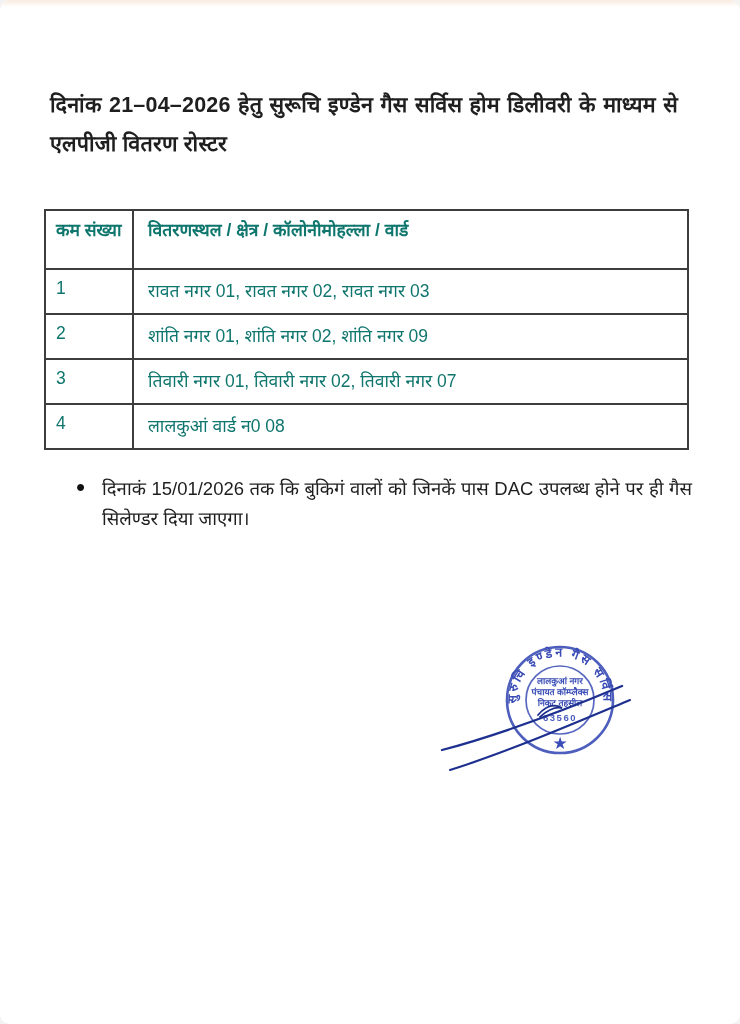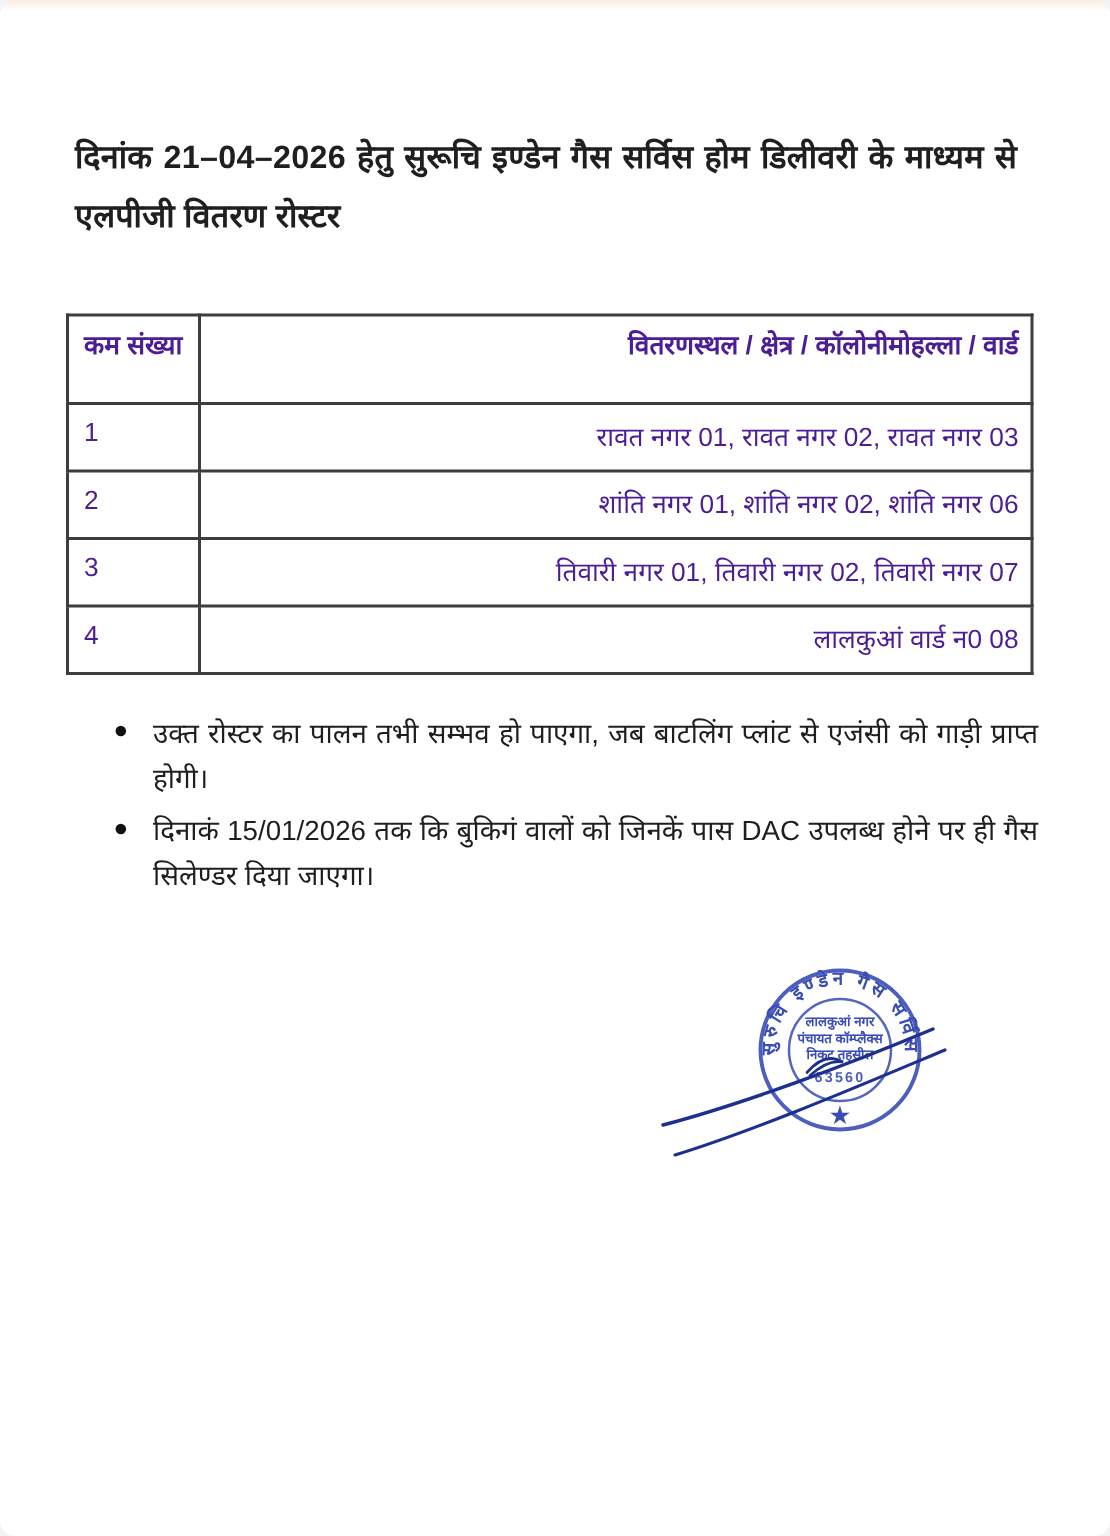--- a/index.html
+++ b/index.html
@@ -22,32 +22,32 @@
   .title{
     position:absolute;left:50px;top:86px;width:628px;
     margin:0;
     font-size:21.5px;font-weight:600;line-height:39px;
     letter-spacing:.2px;color:#1f1f1f;
     text-align:justify;
   }
   table.roster{
     position:absolute;left:44px;top:209px;width:645px;
     border-collapse:collapse;table-layout:fixed;
-    color:#4c1d95;
+    color:#0f766e;
   }
   table.roster th, table.roster td{
     border:2px solid #3d3d3d;
     vertical-align:top;text-align:left;
     font-size:17.5px;font-weight:500;
     padding:6px 8px 0 10px;
   }
   table.roster th{height:59px;box-sizing:border-box;font-weight:600;}
   table.roster td{height:45px;box-sizing:border-box;padding-top:8px;}
   .col-num{width:88px;}
-  table.roster td.cell-area, table.roster th.head-area{padding-left:14px;text-align:right;}
+  table.roster td.cell-area, table.roster th.head-area{padding-left:14px;}
   ul.notes{
     position:absolute;left:72px;top:474px;width:620px;
     margin:0;padding:0;list-style:none;
     color:#1e1e1e;
   }
   ul.notes li{
     position:relative;
     padding-left:30px;margin-bottom:5px;
     font-size:18.5px;font-weight:500;line-height:30px;
     text-align:justify;
@@ -85,35 +85,34 @@
         <th class="head-area">वितरणस्थल / क्षेत्र / कॉलोनीमोहल्ला / वार्ड</th>
       </tr>
     </thead>
     <tbody>
       <tr>
         <td class="cell-num">1</td>
         <td class="cell-area">रावत नगर 01, रावत नगर 02, रावत नगर 03</td>
       </tr>
       <tr>
         <td class="cell-num">2</td>
-        <td class="cell-area">शांति नगर 01, शांति नगर 02, शांति नगर 06</td>
+        <td class="cell-area">शांति नगर 01, शांति नगर 02, शांति नगर 09</td>
       </tr>
       <tr>
         <td class="cell-num">3</td>
         <td class="cell-area">तिवारी नगर 01, तिवारी नगर 02, तिवारी नगर 07</td>
       </tr>
       <tr>
         <td class="cell-num">4</td>
         <td class="cell-area">लालकुआं वार्ड न0 08</td>
       </tr>
     </tbody>
   </table>
 
   <ul class="notes">
-    <li>उक्त रोस्टर का पालन तभी सम्भव हो पाएगा, जब बाटलिंग प्लांट से एजंसी को गाड़ी प्राप्त होगी।</li>
     <li>दिनाकं 15/01/2026 तक कि बुकिगं वालों को जिनकें पास DAC उपलब्ध होने पर ही गैस सिलेण्डर दिया जाएगा।</li>
   </ul>
 
   <div class="stamp-wrap">
     <svg width="240" height="180" viewBox="0 0 240 180">
 
       <circle cx="135" cy="82" r="53" fill="none" stroke="#3a4cb5" stroke-width="2.6" opacity="0.9"></circle>
 
       <circle cx="135" cy="82" r="34" fill="none" stroke="#3a4cb5" stroke-width="1.7" opacity="0.85"></circle>
 

